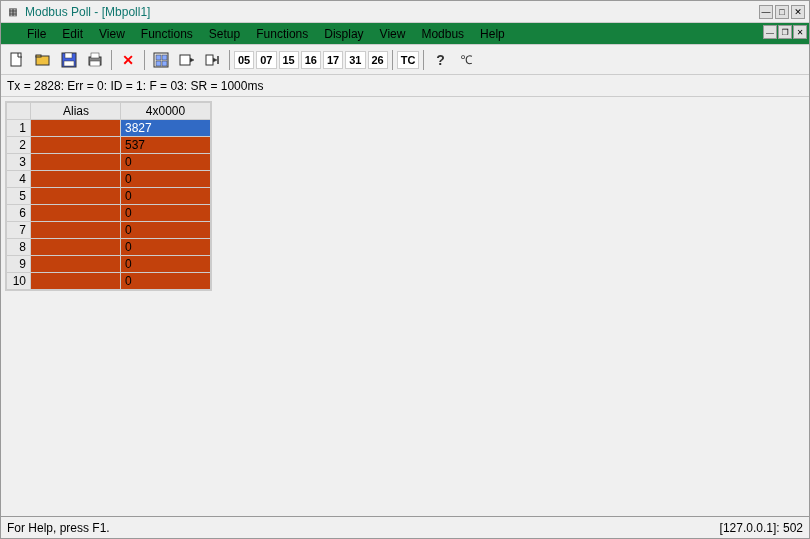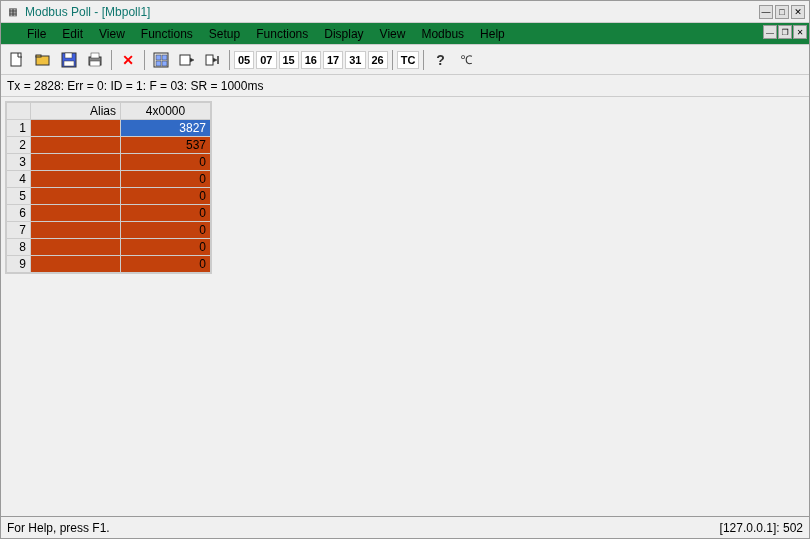--- a/index.html
+++ b/index.html
@@ -173,21 +173,21 @@
       min-width: 24px;
     }
     td.alias-cell {
       width: 90px;
       min-width: 90px;
       text-align: right;
     }
     td.value-cell {
       width: 90px;
       min-width: 90px;
-      text-align: right;
+      text-align: left;
     }
     .selected-cell {
       background: #316ac5 !important;
       color: white !important;
     }
 
     
     #bottom-status {
       height: 22px;
       background: #f0f0f0;
@@ -307,21 +307,21 @@
 <div id="status-line">
   <span>Tx = 2828: Err = 0: ID = 1: F = 03: SR = 1000ms</span>
 </div>
 
 <div id="main-content" style="position:relative;">
   <div id="data-table-wrapper">
     <table>
       <thead>
         <tr>
           <th style="width:24px;"></th>
-          <th style="width:90px; text-align:right;padding-left:32px;">Alias</th>
+          <th style="width:90px; text-align:left;padding-left:32px;">Alias</th>
           <th style="width:90px; text-align:center;">4x0000</th>
         </tr>
       </thead>
       <tbody id="table-body">
       <tr>
             <td class="row-num">1</td>
             <td class="alias-cell"></td>
             <td class="value-cell selected-cell">3827</td>
           </tr>
           <tr>
@@ -357,20 +357,25 @@
           <tr>
             <td class="row-num">8</td>
             <td class="alias-cell"></td>
             <td class="value-cell">0</td>
           </tr>
           <tr>
             <td class="row-num">9</td>
             <td class="alias-cell"></td>
             <td class="value-cell">0</td>
           </tr>
+          <tr>
+            <td class="row-num">10</td>
+            <td class="alias-cell"></td>
+            <td class="value-cell">0</td>
+          </tr>
         </tbody>
     </table>
   </div>
 </div>
 
 <div id="bottom-status">
   <span class="status-left">For Help, press F1.</span>
   <span class="status-right">[127.0.0.1]: 502</span>
 </div>
 

